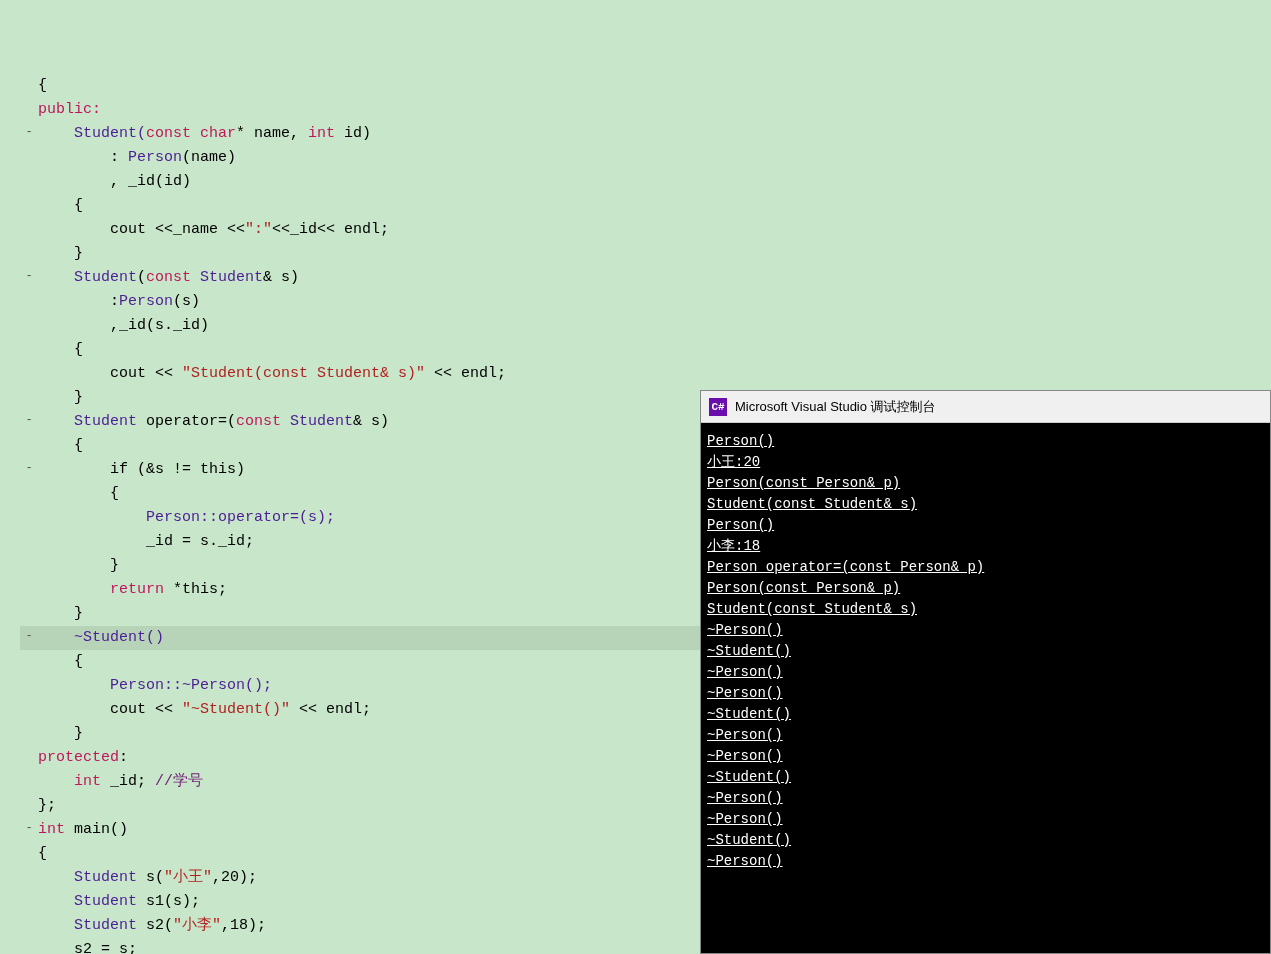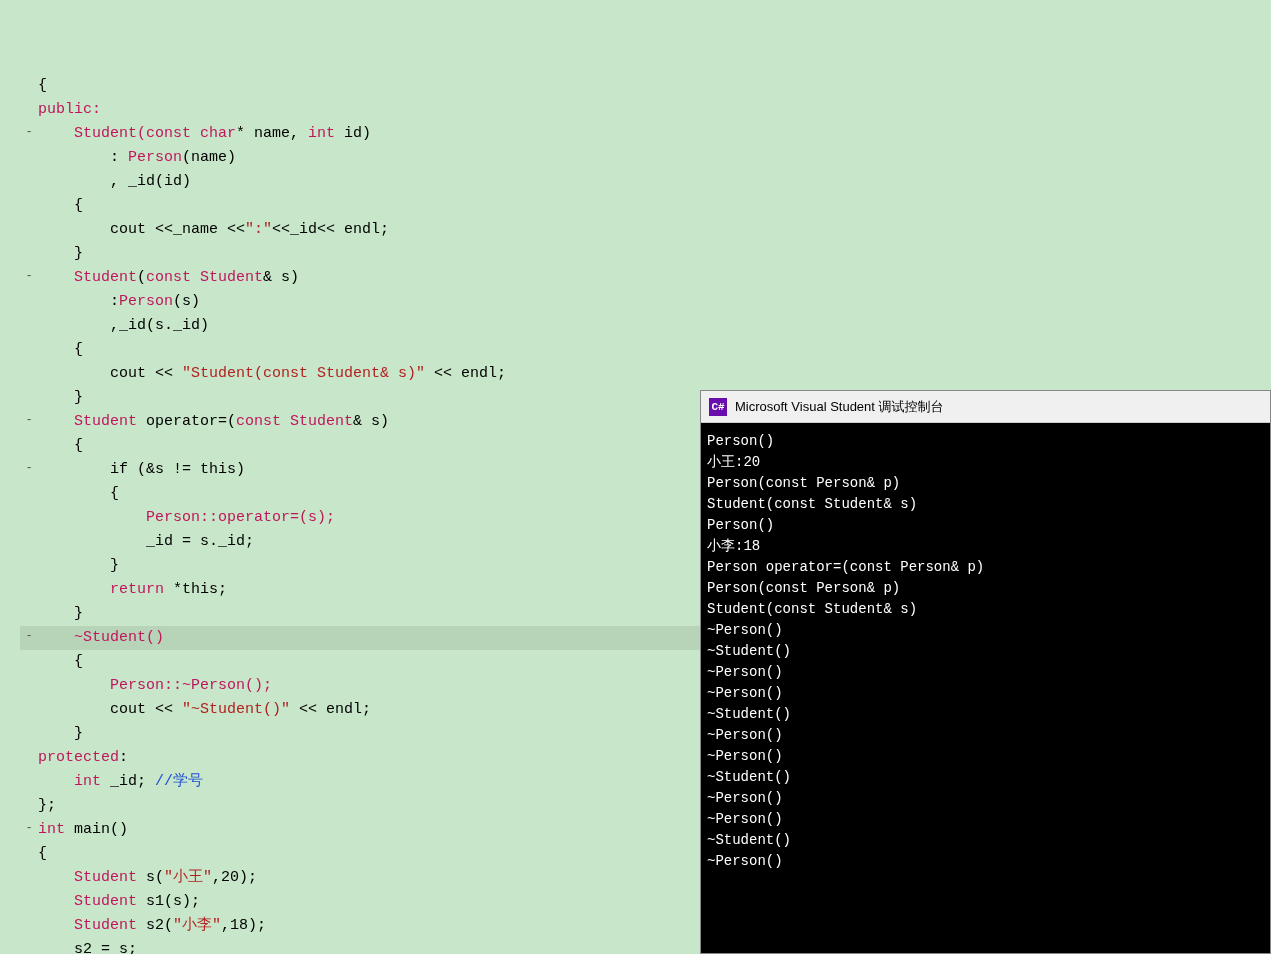--- a/index.html
+++ b/index.html
@@ -54,22 +54,22 @@
     }
 
     .line-code {
       flex: 1;
       color: #000;
     }
 
     
     .kw-blue { color: #be185d; font-weight: normal; }
     .str-red { color: #b22222; }
-    .comment { color: #1d4ed8; }
-    .fn-teal { color: #be185d; }
+    .comment { color: #701a75; }
+    .fn-teal { color: #4c1d95; }
     .return-kw { color: #be185d; }
 
     
     .highlight-line {
       background-color: #b8d4b8;
     }
 
     
     #console-window {
       position: absolute;
@@ -116,37 +116,38 @@
 
     #console-body {
       flex: 1;
       padding: 8px 6px;
       overflow: hidden;
       color: #ffffff;
       font-family: 'Courier New', Courier, monospace;
       font-size: 14px;
       line-height: 1.5;
       white-space: pre;
+      text-decoration: underline;
     }
   </style>
 </head>
 <body>
 
 <div id="code-editor">
   <div class="code-content">
     
   <div class="line"><span class="collapse-marker"></span><span class="line-code"><span>{</span></span></div><div class="line"><span class="collapse-marker"></span><span class="line-code"><span class="kw-blue">public:</span></span></div><div class="line"><span class="collapse-marker">-</span><span class="line-code"><span class="fn-teal">    Student(</span><span class="kw-blue">const </span><span class="kw-blue">char</span><span>* name, </span><span class="kw-blue">int</span><span> id)</span></span></div><div class="line"><span class="collapse-marker"></span><span class="line-code"><span>        : </span><span class="fn-teal">Person</span><span>(name)</span></span></div><div class="line"><span class="collapse-marker"></span><span class="line-code"><span>        , _id(id)</span></span></div><div class="line"><span class="collapse-marker"></span><span class="line-code"><span>    {</span></span></div><div class="line"><span class="collapse-marker"></span><span class="line-code"><span>        cout &lt;&lt;_name &lt;&lt;</span><span class="str-red">":"</span><span>&lt;&lt;_id&lt;&lt; endl;</span></span></div><div class="line"><span class="collapse-marker"></span><span class="line-code"><span>    }</span></span></div><div class="line"><span class="collapse-marker">-</span><span class="line-code"><span>    </span><span class="fn-teal">Student</span><span>(</span><span class="kw-blue">const </span><span class="fn-teal">Student</span><span>&amp; s)</span></span></div><div class="line"><span class="collapse-marker"></span><span class="line-code"><span>        :</span><span class="fn-teal">Person</span><span>(s)</span></span></div><div class="line"><span class="collapse-marker"></span><span class="line-code"><span>        ,_id(s._id)</span></span></div><div class="line"><span class="collapse-marker"></span><span class="line-code"><span>    {</span></span></div><div class="line"><span class="collapse-marker"></span><span class="line-code"><span>        cout &lt;&lt; </span><span class="str-red">"Student(const Student&amp; s)"</span><span> &lt;&lt; endl;</span></span></div><div class="line"><span class="collapse-marker"></span><span class="line-code"><span>    }</span></span></div><div class="line"><span class="collapse-marker">-</span><span class="line-code"><span>    </span><span class="fn-teal">Student</span><span> operator=(</span><span class="kw-blue">const </span><span class="fn-teal">Student</span><span>&amp; s)</span></span></div><div class="line"><span class="collapse-marker"></span><span class="line-code"><span>    {</span></span></div><div class="line"><span class="collapse-marker">-</span><span class="line-code"><span>        if (&amp;s != this)</span></span></div><div class="line"><span class="collapse-marker"></span><span class="line-code"><span>        {</span></span></div><div class="line"><span class="collapse-marker"></span><span class="line-code"><span>            </span><span class="fn-teal">Person::operator=(s);</span></span></div><div class="line"><span class="collapse-marker"></span><span class="line-code"><span>            _id = s._id;</span></span></div><div class="line"><span class="collapse-marker"></span><span class="line-code"><span>        }</span></span></div><div class="line"><span class="collapse-marker"></span><span class="line-code"><span>        </span><span class="return-kw">return</span><span> *this;</span></span></div><div class="line"><span class="collapse-marker"></span><span class="line-code"><span>    }</span></span></div><div class="line highlight-line"><span class="collapse-marker">-</span><span class="line-code"><span class="fn-teal">    ~Student()</span></span></div><div class="line"><span class="collapse-marker"></span><span class="line-code"><span>    {</span></span></div><div class="line"><span class="collapse-marker"></span><span class="line-code"><span>        </span><span class="fn-teal">Person::~Person();</span></span></div><div class="line"><span class="collapse-marker"></span><span class="line-code"><span>        cout &lt;&lt; </span><span class="str-red">"~Student()"</span><span> &lt;&lt; endl;</span></span></div><div class="line"><span class="collapse-marker"></span><span class="line-code"><span>    }</span></span></div><div class="line"><span class="collapse-marker"></span><span class="line-code"><span class="kw-blue">protected</span><span>:</span></span></div><div class="line"><span class="collapse-marker"></span><span class="line-code"><span>    </span><span class="kw-blue">int</span><span> _id; </span><span class="comment">//学号</span></span></div><div class="line"><span class="collapse-marker"></span><span class="line-code"><span>};</span></span></div><div class="line"><span class="collapse-marker">-</span><span class="line-code"><span class="kw-blue">int</span><span> main()</span></span></div><div class="line"><span class="collapse-marker"></span><span class="line-code"><span>{</span></span></div><div class="line"><span class="collapse-marker"></span><span class="line-code"><span>    </span><span class="fn-teal">Student</span><span> s(</span><span class="str-red">"小王"</span><span>,20);</span></span></div><div class="line"><span class="collapse-marker"></span><span class="line-code"><span>    </span><span class="fn-teal">Student</span><span> s1(s);</span></span></div><div class="line"><span class="collapse-marker"></span><span class="line-code"><span>    </span><span class="fn-teal">Student</span><span> s2(</span><span class="str-red">"小李"</span><span>,18);</span></span></div><div class="line"><span class="collapse-marker"></span><span class="line-code"><span>    s2 = s;</span></span></div></div>
 </div>
 
 <div id="console-window">
   <div id="console-titlebar">
     <div id="console-icon">
       <span>C#</span>
     </div>
-    <span id="console-title">Microsoft Visual Student 调试控制台</span>
+    <span id="console-title">Microsoft Visual Studio 调试控制台</span>
   </div>
   <div id="console-body">Person()
 小王:20
 Person(const Person&amp; p)
 Student(const Student&amp; s)
 Person()
 小李:18
 Person operator=(const Person&amp; p)
 Person(const Person&amp; p)
 Student(const Student&amp; s)

